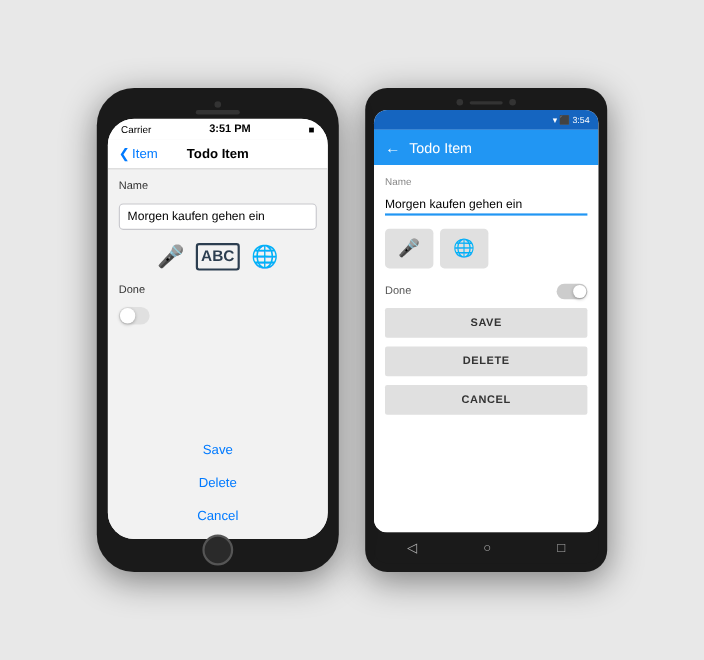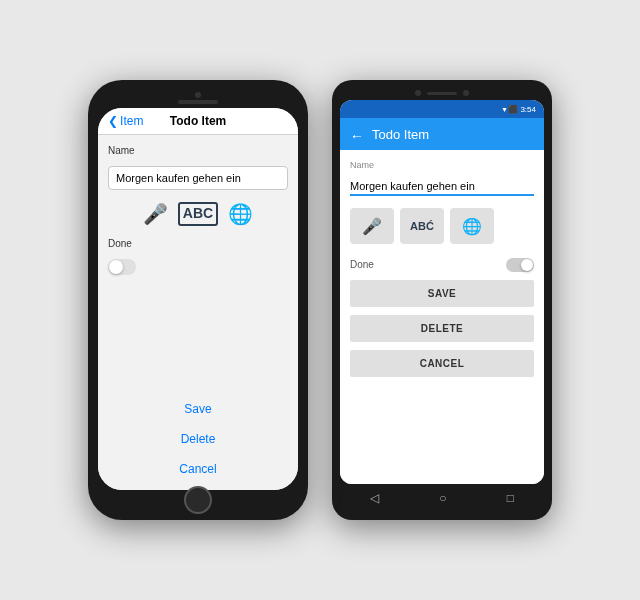--- a/index.html
+++ b/index.html
@@ -298,20 +298,25 @@
     }
   </style>
 </head>
 <body>
 
 <div class="ios-phone">
   <div class="ios-camera"></div>
   <div class="ios-speaker"></div>
   <div class="ios-screen">
 
+    <div class="ios-status-bar">
+      <span>Carrier</span>
+      <span class="time">3:51 PM</span>
+      <span>■</span>
+    </div>
 
     <div class="ios-nav-bar">
       <div class="ios-back">
         <span>❮</span>
         <span>Item</span>
       </div>
       <span class="ios-nav-title">Todo Item</span>
     </div>
 
     <div class="ios-content">
@@ -355,21 +360,20 @@
     <div class="android-app-bar">
       <span class="android-back-arrow">←</span>
       <span class="android-app-title">Todo Item</span>
     </div>
 
     <div class="android-content">
       <div class="android-field-label">Name</div>
       <div class="android-text-input">Morgen kaufen gehen ein</div>
       <div class="android-icons-row">
         <div class="android-icon-btn mic">🎤</div>
-        <div class="android-icon-btn abc">ABĆ</div>
         <div class="android-icon-btn globe">🌐</div>
       </div>
       <div class="android-done-row">
         <div class="android-done-label">Done</div>
         <div class="android-toggle"></div>
       </div>
       <button class="android-btn">SAVE</button>
       <button class="android-btn">DELETE</button>
       <button class="android-btn">CANCEL</button>
     </div>

